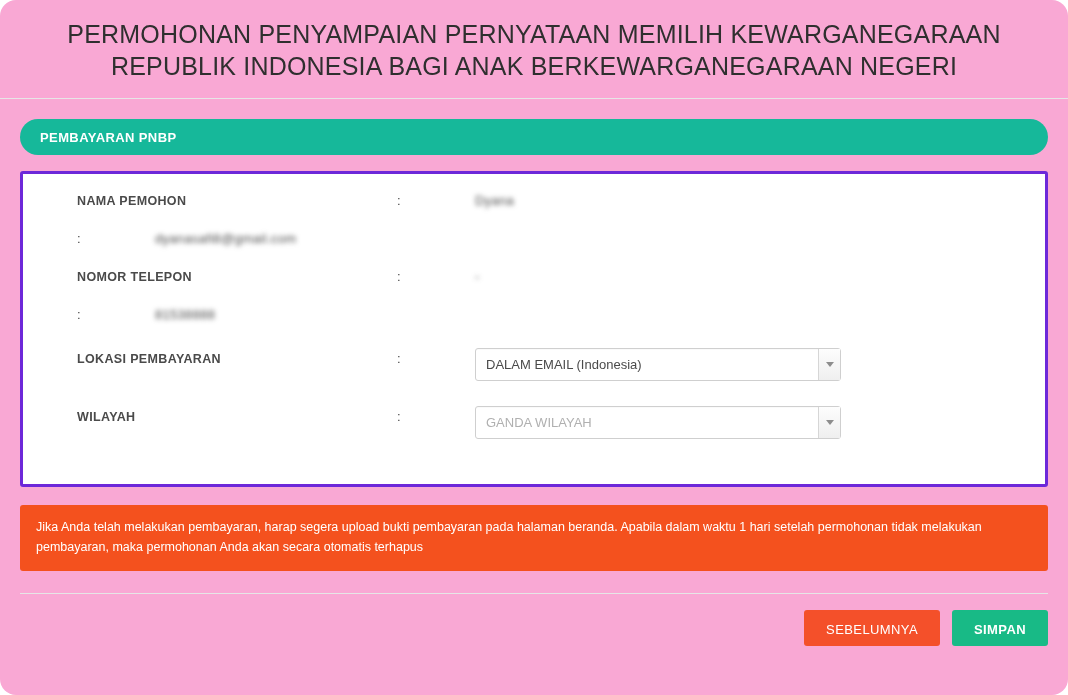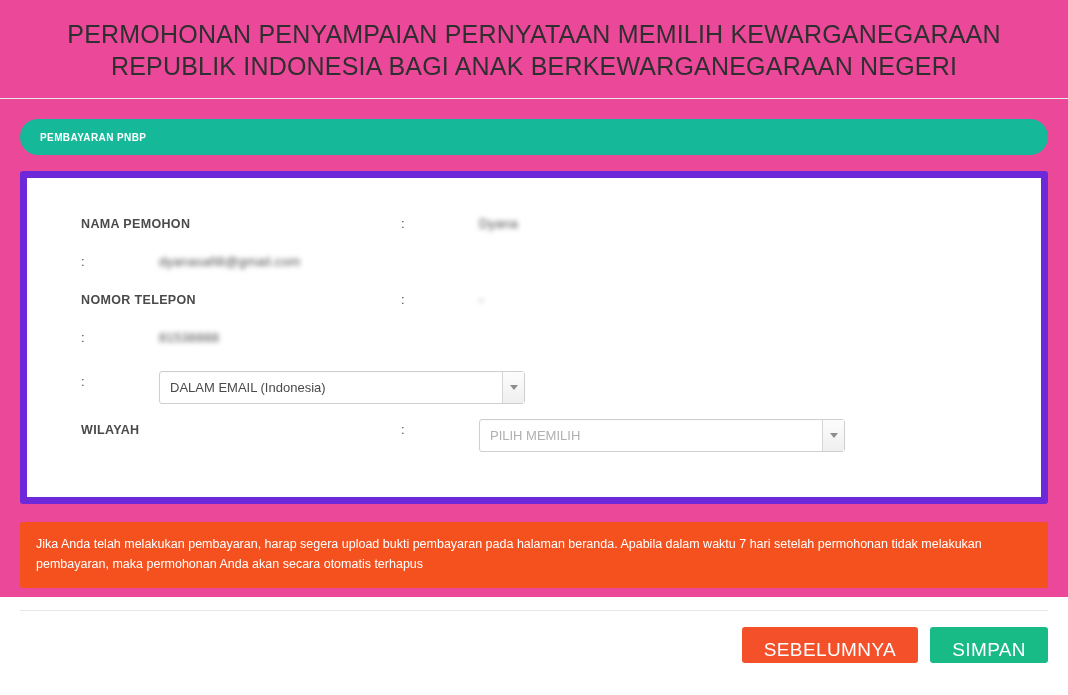--- a/index.html
+++ b/index.html
@@ -7,22 +7,23 @@
     margin: 0; padding: 0;
     width: 1068px; height: 695px;
     background: #ffffff;
     font-family: "Liberation Sans", sans-serif;
     color: #3a3a3a;
     overflow: hidden;
   }
   .page {
     position: relative;
     width: 1068px;
-    height: 597px;
-    background: #ec4899;
+    height: 695px;
+    background: #f9a8d4;
+    border-radius: 16px;
   }
 
   
   .header {
     padding: 18px 40px 16px 40px;
     text-align: center;
     border-bottom: 1px solid #e6e6e6;
   }
   .header h1 {
     margin: 0;
@@ -39,33 +40,33 @@
     padding: 20px 20px 0 20px;
   }
   .banner {
     background: #16b89a;
     color: #ffffff;
     border-radius: 24px;
     height: 36px;
     display: flex;
     align-items: center;
     padding: 0 20px;
-    font-size: 10px;
+    font-size: 13px;
     font-weight: bold;
     letter-spacing: 0.4px;
     text-align: center;
   }
 
   
   .card-wrap { padding: 16px 20px 0 20px; }
   .card {
-    border: 7px solid #6d28d9;
+    border: 3px solid #6d28d9;
     border-radius: 3px;
     background: #fff;
-    padding: 35px 0 30px 0;
+    padding: 16px 0 30px 0;
   }
   .row {
     display: flex;
     align-items: flex-start;
     padding: 0 0 0 54px;
     min-height: 38px;
   }
   .row .label {
     width: 320px;
     font-size: 12.5px;
@@ -153,30 +154,30 @@
   }
   .footer {
     padding: 16px 20px 0 20px;
     display: flex;
     justify-content: flex-end;
     gap: 12px;
   }
   .btn {
     border: none;
     color: #fff;
-    font-size: 19px;
+    font-size: 13px;
     letter-spacing: 0.4px;
     border-radius: 3px;
     height: 36px;
     padding: 12px 22px;
     cursor: pointer;
     font-family: "Liberation Sans", sans-serif;
   }
   .btn-prev { background: #f4502a; }
-  .btn-save { background: #18ba86; }
+  .btn-save { background: #18ba86; font-weight: bold; }
 </style>
 </head>
 <body>
 
 <div class="page">
 
   <div class="header">
     <h1>
       <span class="l1">PERMOHONAN PENYAMPAIAN PERNYATAAN MEMILIH KEWARGANEGARAAN</span>
       <span class="l2">REPUBLIK INDONESIA BAGI ANAK BERKEWARGANEGARAAN NEGERI</span>
@@ -208,46 +209,47 @@
         <div class="colon">:</div>
         <div class="value redacted">-</div>
       </div>
 
       <div class="row">
         <div class="colon">:</div>
         <div class="value redacted">81538888</div>
       </div>
 
       <div class="row tall" style="margin-top:6px;">
+        <div class="label">LOKASI PEMBAYARAN</div>
         <div class="colon">:</div>
         <div class="select">
           <span class="sel-text">DALAM EMAIL (Indonesia)</span>
           <span class="arrow-box">
               <span class="caret"></span>
             </span>
         </div>
       </div>
 
-      <div class="row tall" style="">
+      <div class="row tall" style="margin-top:10px;">
         <div class="label">WILAYAH</div>
         <div class="colon">:</div>
         <div class="select placeholder">
-          <span class="sel-text">PILIH MEMILIH</span>
+          <span class="sel-text">GANDA WILAYAH</span>
           <span class="arrow-box">
               <span class="caret"></span>
             </span>
         </div>
       </div>
 
     </div>
   </div>
 
   <div class="warn-wrap">
     <div class="warn">
-      <span>Jika Anda telah melakukan pembayaran, harap segera upload bukti pembayaran pada halaman beranda. Apabila dalam waktu 7 hari setelah permohonan tidak melakukan pembayaran, maka permohonan Anda akan secara otomatis terhapus</span>
+      <span>Jika Anda telah melakukan pembayaran, harap segera upload bukti pembayaran pada halaman beranda. Apabila dalam waktu 1 hari setelah permohonan tidak melakukan pembayaran, maka permohonan Anda akan secara otomatis terhapus</span>
     </div>
   </div>
 
   <div class="footer-sep"></div>
   <div class="footer">
     <button class="btn btn-prev">SEBELUMNYA</button>
     <button class="btn btn-save">SIMPAN</button>
   </div>
 
 </div>

